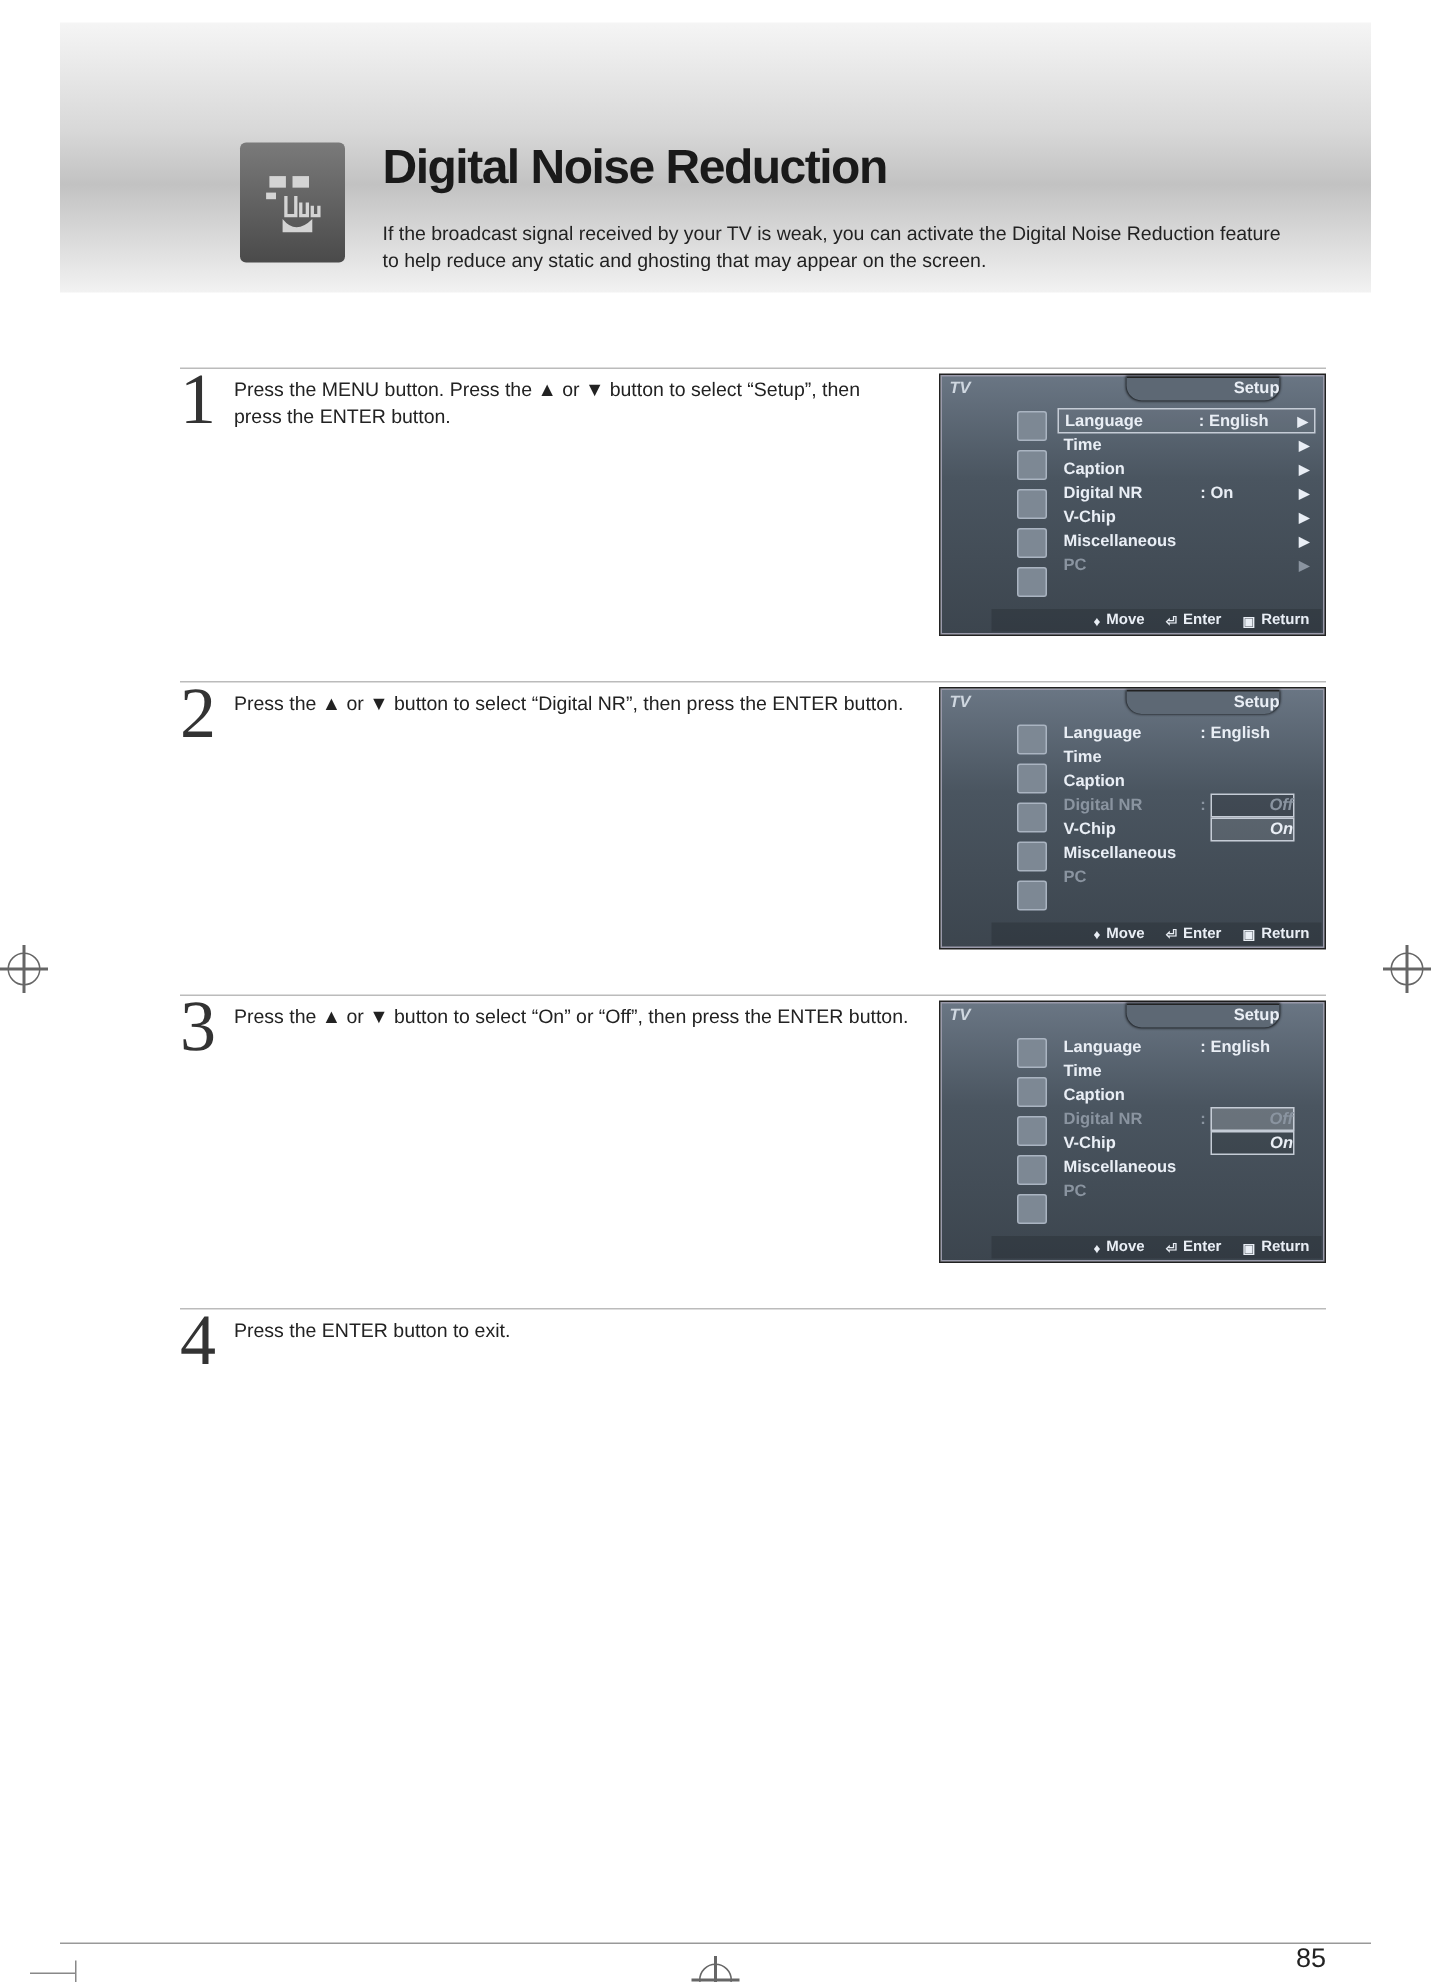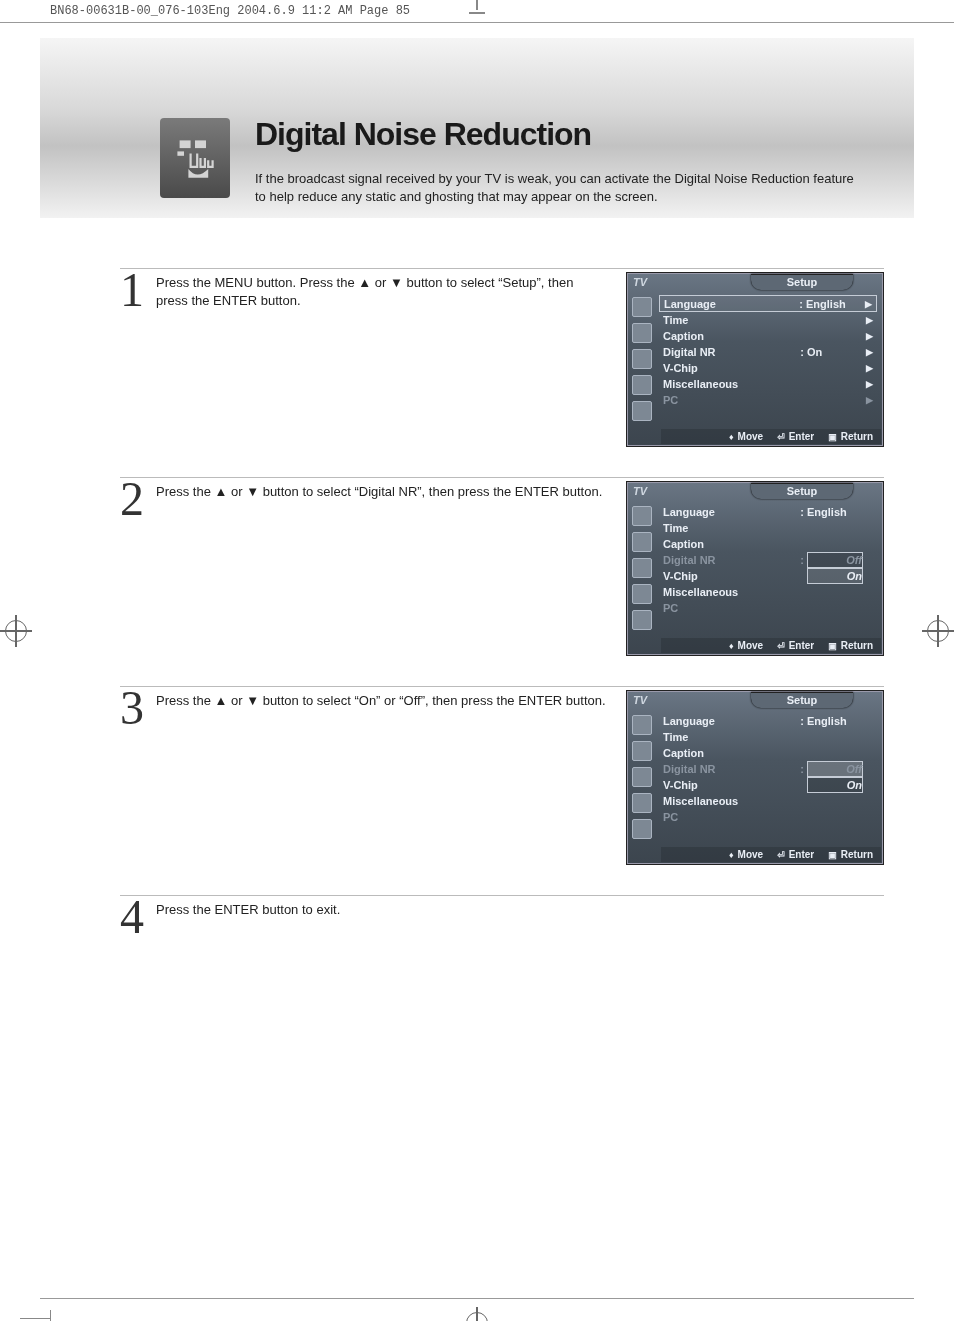--- a/index.html
+++ b/index.html
@@ -134,30 +134,31 @@
     gap: 42px;
   }
   .osd-tv {
     width: 46px;
     padding-left: 6px;
     font-style: italic;
     color:#cfd7e0;
   }
   .osd-title-pill {
     flex:1;
-    text-align:center;
+    text-align:right;
     background: linear-gradient(#728 ,#4b5561);
     background: #5d6874;
     border-radius: 0 0 10px 10px;
     margin: 0 30px;
     padding: 2px 0;
     box-shadow: 0 1px 0 #222 inset, 0 0 2px #000;
   }
   .osd-body {
     display:flex;
+    margin-left:46px;
   }
   .osd-icons {
     width: 30px;
     display:flex;
     flex-direction:column;
     align-items:center;
     gap:6px;
     padding: 6px 0;
   }
   .osd-icons .ic {
@@ -244,24 +245,20 @@
     width:30px; height:1px; background:#888;
   }
   .small-tick::after {
     content:""; position:absolute; left:30px; top:-8px; width:1px; height:16px; background:#888;
   }
 </style>
 </head>
 <body>
 <div class="page-wrap">
 
-<div class="print-header">
-  <span>BN68-00631B-00_076-103Eng  2004.6.9  11:2 AM  Page 85</span>
-  <div class="crop-mark-top"></div>
-</div>
 
 <div class="banner">
   <div class="hand-icon">
     <svg viewBox="0 0 40 40">
           <rect x="6" y="4" width="10" height="7" fill="#d4d4d4"></rect>
           <rect x="20" y="4" width="10" height="7" fill="#d4d4d4"></rect>
           <rect x="4" y="14" width="6" height="4" fill="#d4d4d4"></rect>
           <path d="M16 16 v12 h6 v-12 m3 4 v8 h4 v-8 m3 2 v6 h4 v-6" stroke="#d4d4d4" stroke-width="2" fill="none"></path>
           <path d="M14 30 q8 10 18 0 v8 h-18 z" fill="#d4d4d4"></path>
         </svg>

